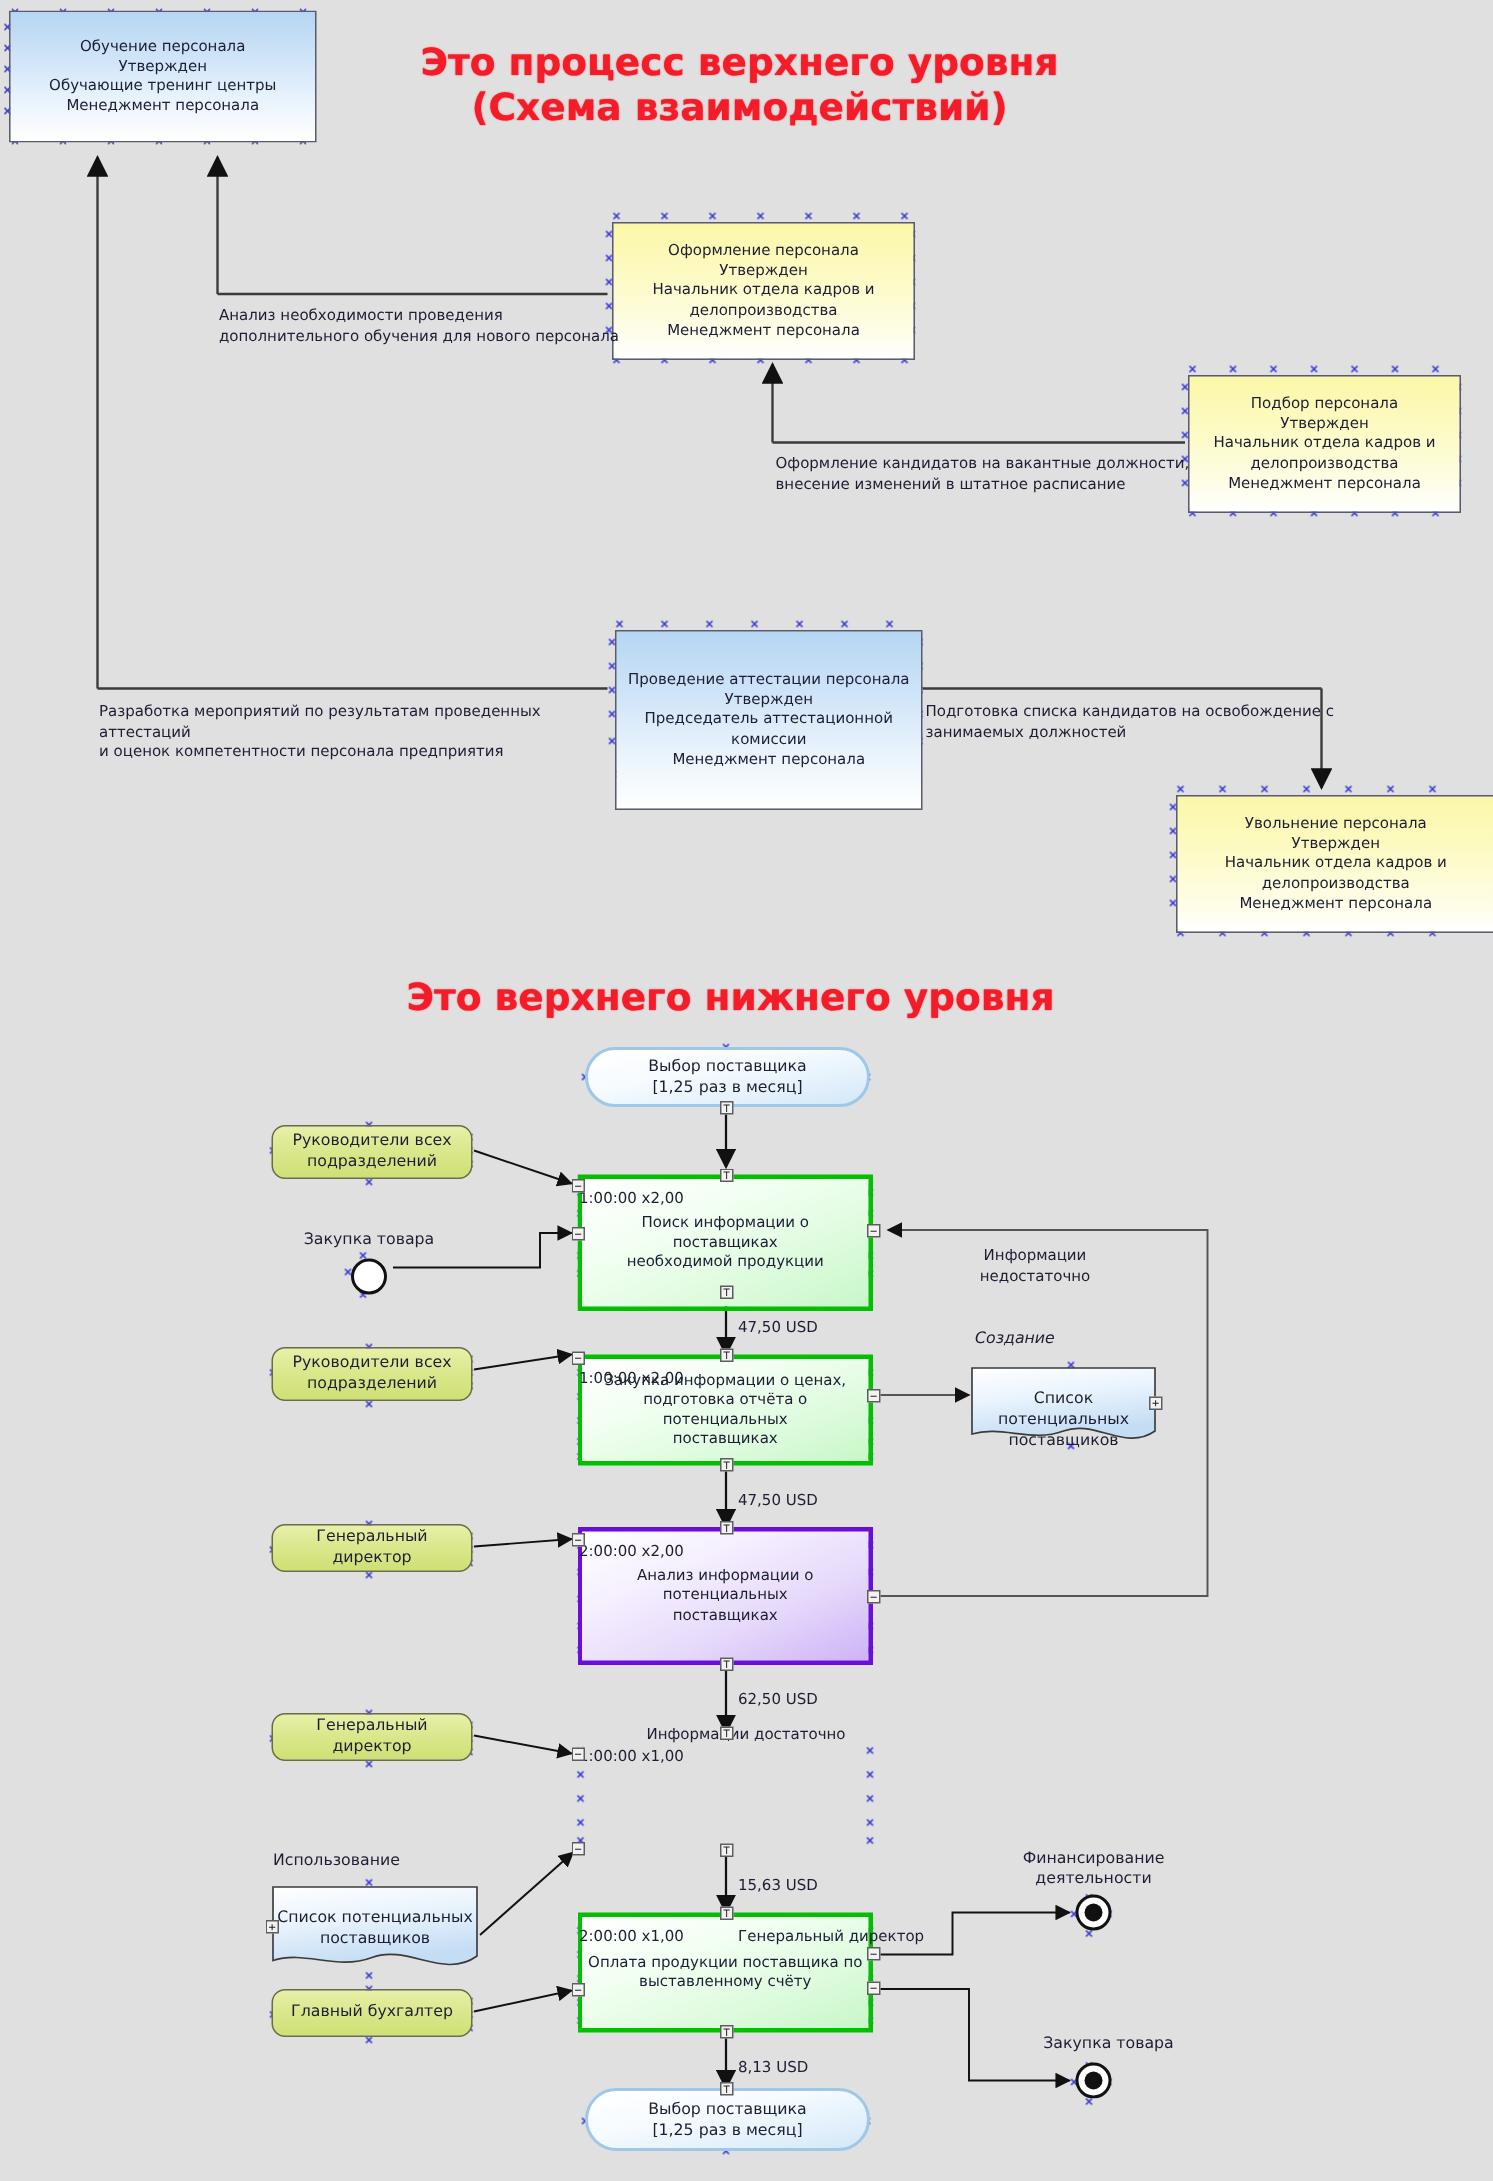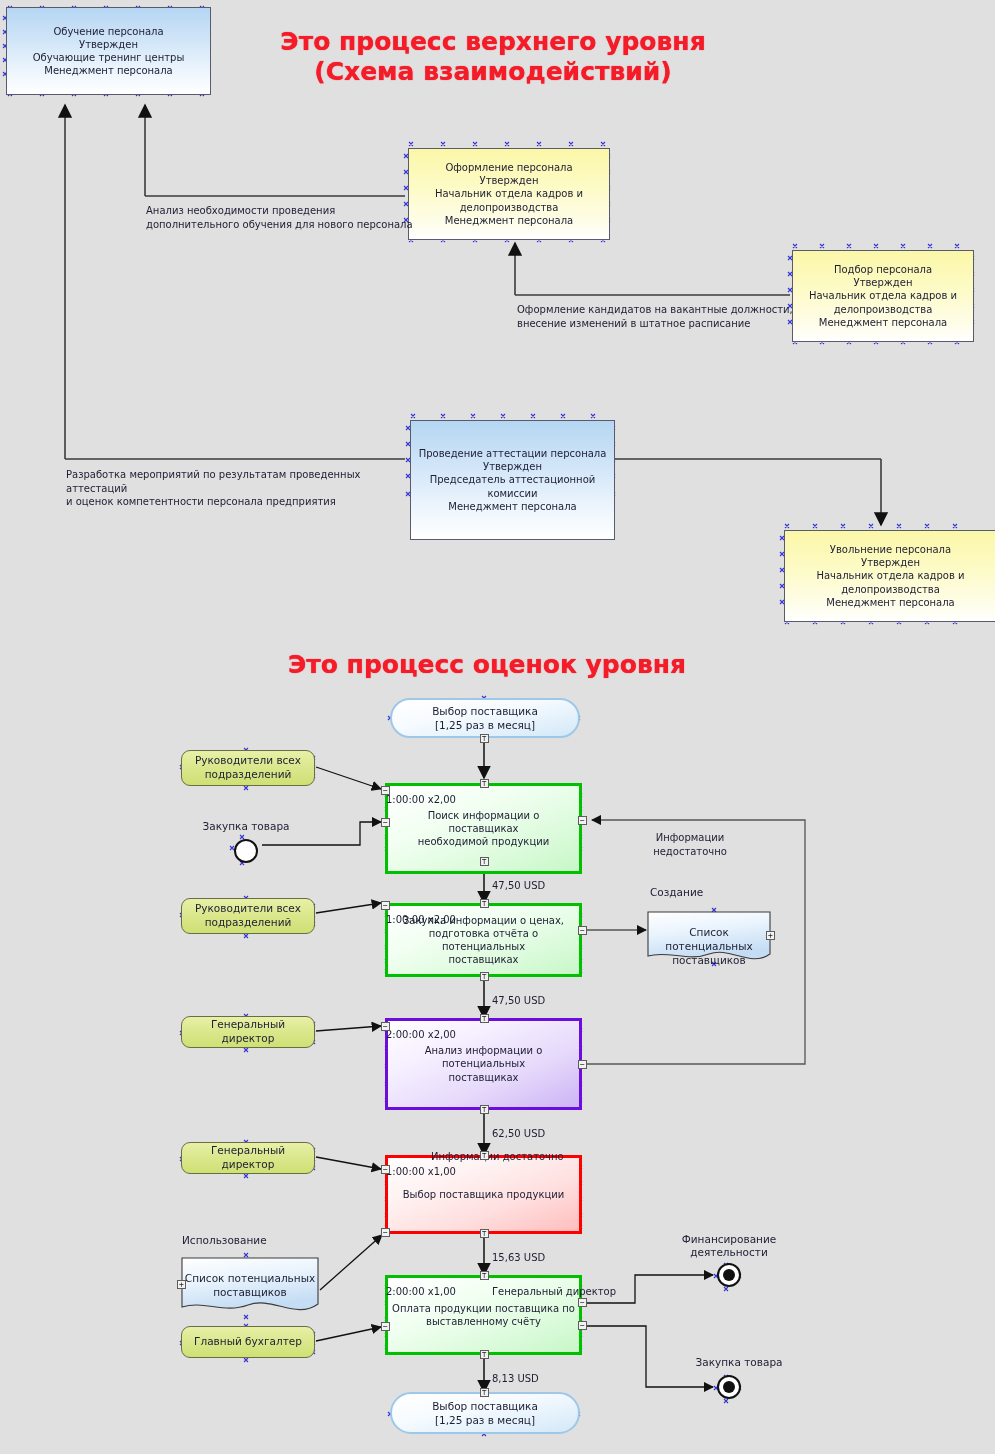--- a/index.html
+++ b/index.html
@@ -311,22 +311,24 @@
 
   <div class="edgelbl" style="left:146px;top:183px;width:270px;">Анализ необходимости проведения
 дополнительного обучения для нового персонала</div>
 
   <div class="edgelbl" style="left:517px;top:282px;width:280px;">Оформление кандидатов на вакантные должности,
 внесение изменений в штатное расписание</div>
 
   <div class="edgelbl" style="left:66px;top:447px;width:350px;">Разработка мероприятий по результатам проведенных аттестаций
 и оценок компетентности персонала предприятия</div>
 
-
-  <div class="title" id="title-bottom" style="color: rgb(244, 28, 40);">Это процесс оценок уровня</div>
+  <div class="edgelbl" style="left:617px;top:447px;width:290px;">Подготовка списка кандидатов на освобождение с
+занимаемых должностей</div>
+
+  <div class="title" id="title-bottom" style="color: rgb(244, 28, 40);">Это верхнего нижнего уровня</div>
 
   <div class="event" style="left:390px;top:698px;width:190px;height:40px;">
     <span class="lbl" style="white-space:pre-line;">Выбор поставщика
 [1,25 раз в месяц]</span>
   </div>
 
   <div class="event" style="left:390px;top:1392px;width:190px;height:42px;">
     <span class="lbl" style="white-space:pre-line;">Выбор поставщика
 [1,25 раз в месяц]</span>
   </div>
@@ -346,23 +348,20 @@
   <div class="edgelbl" style="left:386px;top:892px;">1:00:00 x2,00</div>
   <div class="edgelbl" style="left:492px;top:973px;">47,50 USD</div>
 
   <div class="node box-purple" style="left:385px;top:1018px;width:197px;height:92px;">
     <span class="lbl" style="width:210px;">Анализ информации о потенциальных
 поставщиках</span>
   </div>
   <div class="edgelbl" style="left:386px;top:1007px;">2:00:00 x2,00</div>
   <div class="edgelbl" style="left:492px;top:1106px;">62,50 USD</div>
 
-  <div class="node box-red" style="left:385px;top:1155px;width:197px;height:79px;">
-    <span class="lbl">Выбор поставщика продукции</span>
-  </div>
   <div class="edgelbl" style="left:386px;top:1144px;">1:00:00 x1,00</div>
   <div class="edgelbl" style="left:492px;top:1230px;">15,63 USD</div>
 
   <div class="node box-green" style="left:385px;top:1275px;width:197px;height:80px;">
     <span class="lbl">Оплата продукции поставщика по
 выставленному счёту</span>
   </div>
   <div class="edgelbl" style="left:386px;top:1264px;">2:00:00 x1,00</div>
   <div class="edgelbl" style="left:492px;top:1351px;">8,13 USD</div>
 
@@ -391,21 +390,21 @@
           <stop offset="0%" stop-color="#ffffff"></stop>
           <stop offset="45%" stop-color="#eaf4fd"></stop>
           <stop offset="100%" stop-color="#c5ddf4"></stop>
         </linearGradient>
       </defs>
       <path d="M2,2 L124,2 L124,44 C104,58 84,36 63,44 C42,52 22,40 2,46 Z" fill="url(#docg1)" stroke="#3b3b3b" stroke-width="1.1"></path>
     </svg>
     <div class="doclabel">Список потенциальных
 поставщиков</div>
   </div>
-  <div class="doc-caption" style="left:650px;top:886px;">Создание</div>
+  <div class="doc-caption" style="left:650px;top:886px;font-style:italic;">Создание</div>
 
   <div class="doc" style="left:180px;top:1256px;width:140px;height:62px;">
     <svg width="140" height="62" viewBox="0 0 140 62">
       <defs>
         <linearGradient id="docg2" x1="0" y1="0" x2="0.3" y2="1">
           <stop offset="0%" stop-color="#ffffff"></stop>
           <stop offset="45%" stop-color="#eaf4fd"></stop>
           <stop offset="100%" stop-color="#c5ddf4"></stop>
         </linearGradient>
       </defs>

